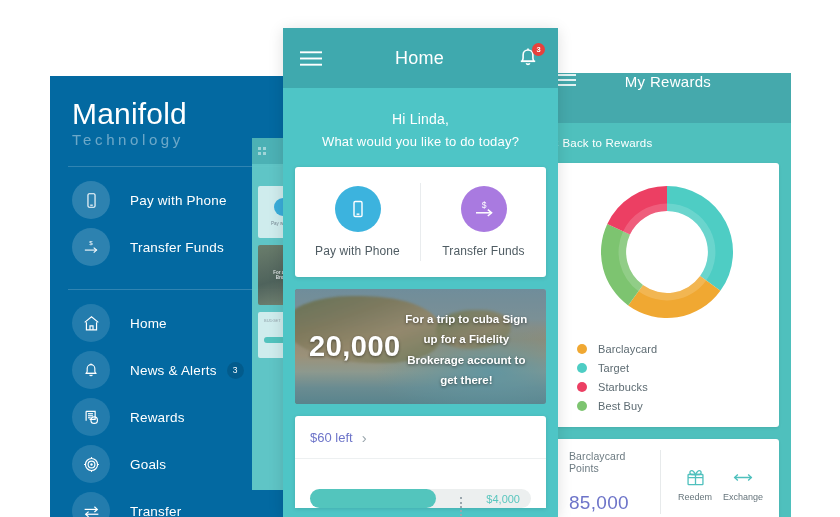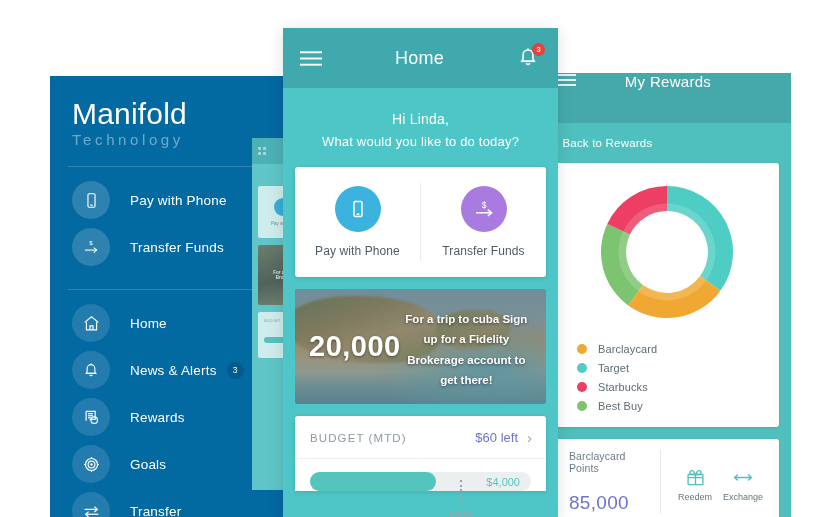--- a/index.html
+++ b/index.html
@@ -311,21 +311,21 @@
     display:flex; align-items:center;
     padding: 14px 14px 13px 15px;
     border-bottom: 1px solid #edf0f1;
   }
   .bd-title { flex:1; font-size: 11.5px; color:#8d9aa1; letter-spacing:1.1px;}
   .bd-left { font-size: 13px; color:#6d74c9; font-weight:400; }
   .bd-chev { margin-left: 9px; color:#9aa6ad; font-size:15px; line-height:1;}
   .bd-body { padding: 13px 15px 0 15px; position: relative; }
   .bd-track {
     height: 19px; background:#ecefef; border-radius: 10px; position:relative;
-    display:flex; align-items:center;
+    display:flex; align-items:center;margin-top:17px;
   }
   .bd-fill {
     position:absolute; left:0; top:0; bottom:0;
     border-radius: 10px; background:#53c5bd;
   }
   .bd-amt {
     position:absolute; right: 11px; font-size: 11px; color:#59c6be; font-weight:400;
   }
   .bd-today {
     position:absolute; top: 8px; bottom: -12px;
@@ -618,21 +618,20 @@
         <div class="promo-num">20,000</div>
         <div class="promo-sub">
           <div>For a trip to cuba Sign up for a Fidelity</div>
           <div>Brokerage account to get there!</div>
         </div>
       </div>
     </div>
 
     <div class="budget">
       <div class="bd-head">
-        <span class="bd-title">BUDGET (MTD)</span>
         <span class="bd-left">$60 left</span>
         <span class="bd-chev">›</span>
       </div>
       <div class="bd-body">
         <div class="bd-track">
           <div class="bd-fill" id="bd-fill" style="width: 57%;"></div>
           <span class="bd-amt">$4,000</span>
           <div class="bd-today" id="bd-today" style="left: 68%;"></div>
           <div class="bd-today-lbl" id="bd-today-lbl" style="left: 68%;">Today</div>
         </div>

